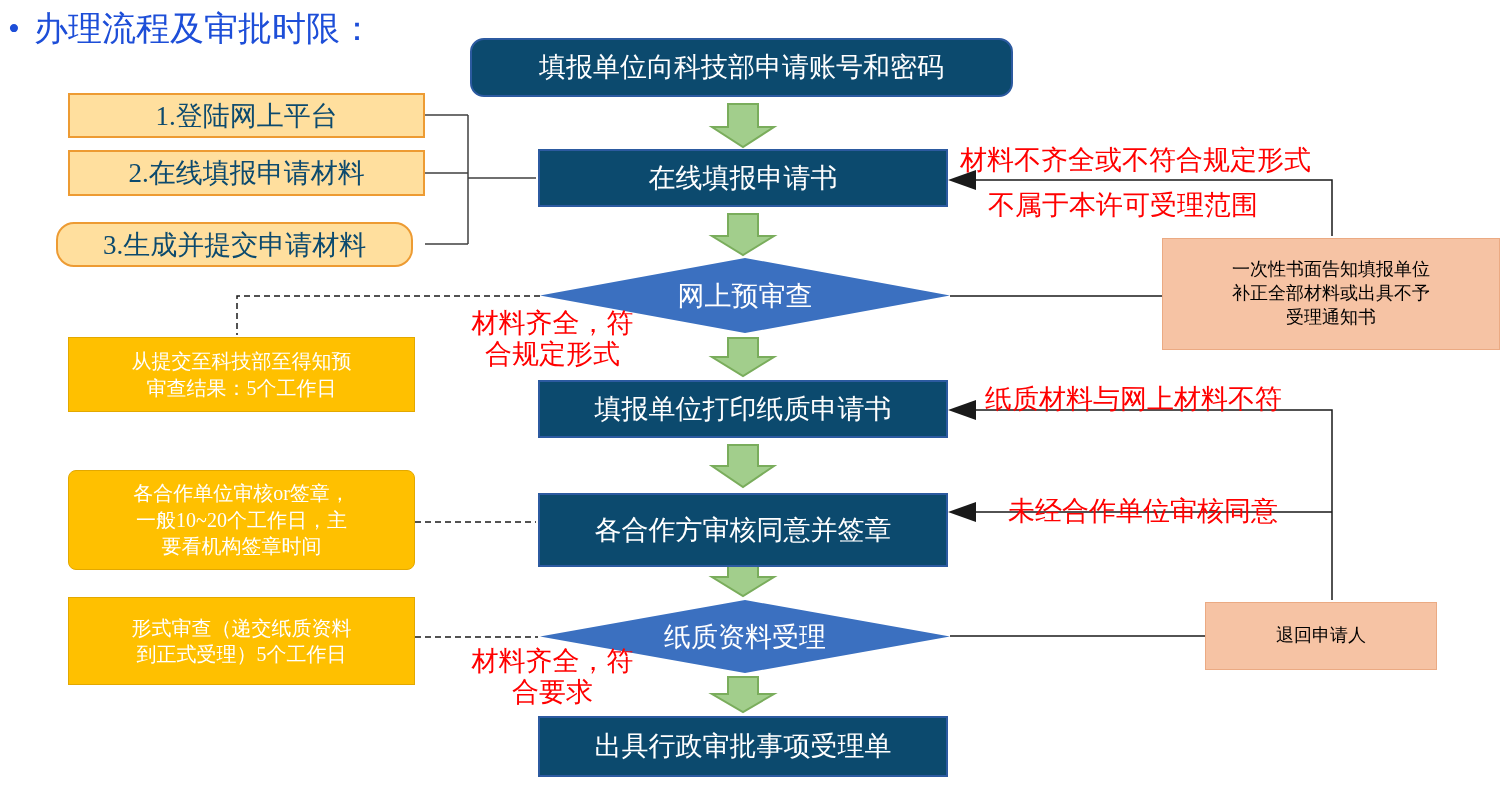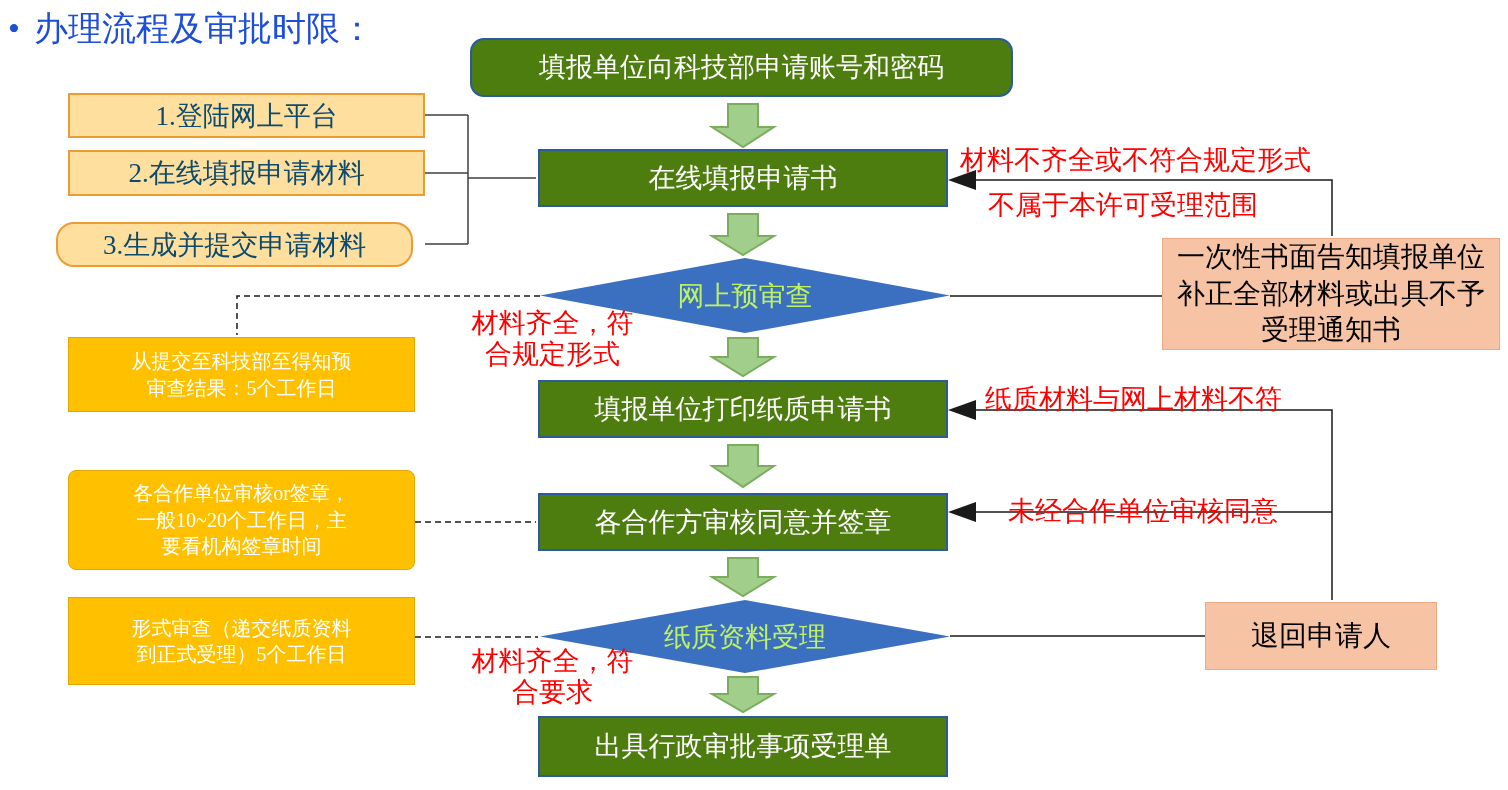--- a/index.html
+++ b/index.html
@@ -21,36 +21,36 @@
   .page-title {
     left: 8px; top: 6px;
     font-size: 34px;
     color: #1d4ed8;
     z-index: 3;
     white-space: nowrap;
   }
   .page-title .bullet { margin-right: 14px; }
 
   .node {
-    background: #4d7c0f;
+    background: #0c4a6e;
     border: 2px solid #2C5AA0;
     color: #ffffff;
     display: flex;
     align-items: center;
     justify-content: center;
     text-align: center;
     font-size: 27px;
     z-index: 2;
     line-height: 1.2;
   }
   .node.rounded { border-radius: 14px; }
 
   .diamond {
     background: #3B70C0;
-    color: #bef264;
+    color: #ffffff;
     display: flex;
     align-items: center;
     justify-content: center;
     text-align: center;
     font-size: 27px;
     z-index: 2;
     clip-path: polygon(50% 0%, 100% 50%, 50% 100%, 0% 50%);
   }
 
   .tan {
@@ -80,21 +80,21 @@
   }
 
   .salmon {
     background: #F6C3A4;
     border: 1px solid #EBAA83;
     color: #000;
     display: flex;
     align-items: center;
     justify-content: center;
     text-align: center;
-    font-size: 28px;
+    font-size: 18px;
     line-height: 1.32;
     white-space: pre-line;
     z-index: 2;
   }
 
   .red-label {
     color: #FF0000;
     font-size: 27px;
     line-height: 1.15;
     white-space: pre-line;
@@ -137,21 +137,21 @@
   </div>
 
   <div class="abs node rounded" style="left:470px; top:38px; width:543px; height:59px;">填报单位向科技部申请账号和密码</div>
 
   <div class="abs node" style="left:538px; top:149px; width:410px; height:58px;">在线填报申请书</div>
 
   <div class="abs diamond" style="left:540px; top:258px; width:410px; height:75px;">网上预审查</div>
 
   <div class="abs node" style="left:538px; top:380px; width:410px; height:58px;">填报单位打印纸质申请书</div>
 
-  <div class="abs node" style="left:538px; top:493px; width:410px; height:58px;">各合作方审核同意并签章</div>
+  <div class="abs node" style="left:538px; top:493px; width:410px; height:74px;">各合作方审核同意并签章</div>
 
   <div class="abs diamond" style="left:540px; top:600px; width:410px; height:73px;">纸质资料受理</div>
 
   <div class="abs node" style="left:538px; top:716px; width:410px; height:61px;">出具行政审批事项受理单</div>
 
   <div class="abs tan" style="left:68px; top:93px; width:357px; height:45px;">1.登陆网上平台</div>
   <div class="abs tan" style="left:68px; top:150px; width:357px; height:46px;">2.在线填报申请材料</div>
   <div class="abs tan" style="left:56px; top:222px; width:357px; height:45px;border-radius:18px;">3.生成并提交申请材料</div>
 
   <div class="abs gold" style="left:68px; top:337px; width:347px; height:75px;">从提交至科技部至得知预

